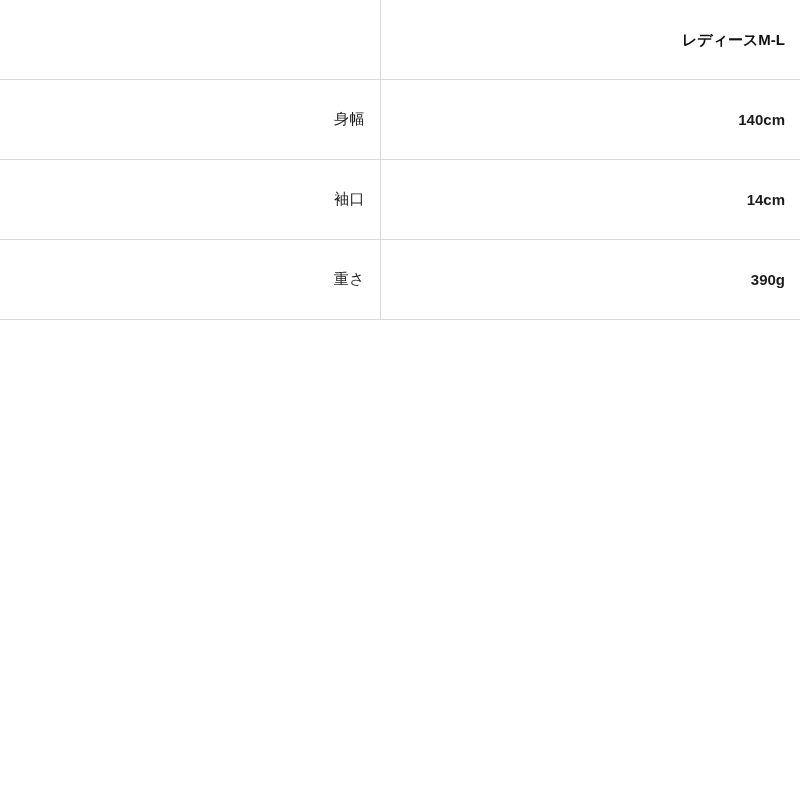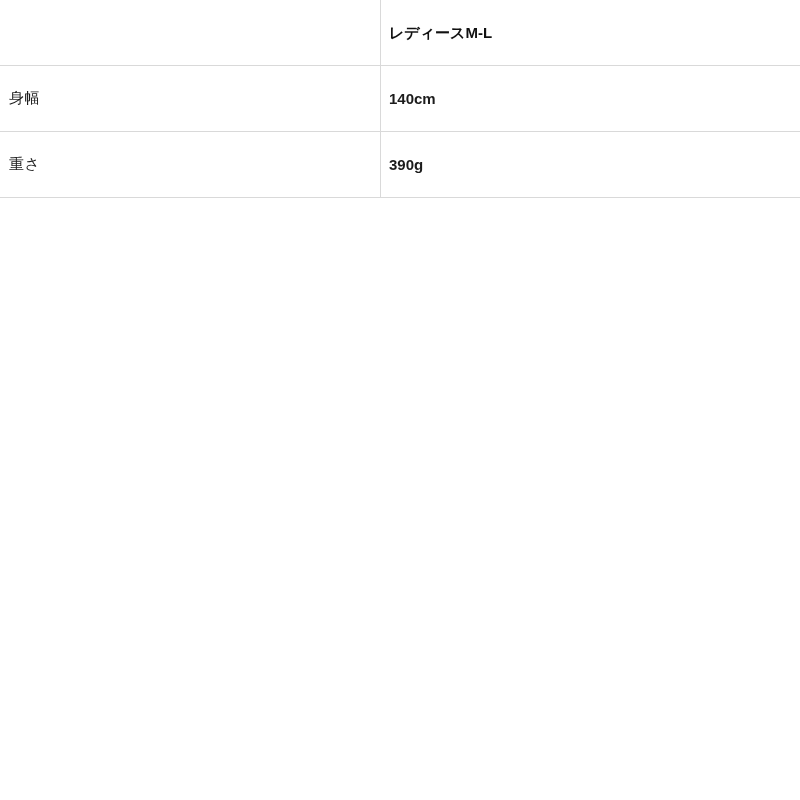--- a/index.html
+++ b/index.html
@@ -25,26 +25,26 @@
     border-collapse: collapse;
     table-layout: fixed;
     background: #ffffff;
   }
   table.size-table col.label-col { width: 380px; }
   table.size-table col.value-col { width: 420px; }
 
   table.size-table th,
   table.size-table td {
     border: 1px solid #d9d9d9;
-    text-align: left;
+    text-align: right;
     vertical-align: middle;
     font-size: 15px;
     font-weight: normal;
     color: #1c1c1c;
-    padding: 8px;
+    padding: 15px;
   }
   
   table.size-table tr th:first-child,
   table.size-table tr td:first-child {
     border-left: 1px solid #ffffff;
   }
   table.size-table tr th:last-child,
   table.size-table tr td:last-child {
     border-right: 1px solid #ffffff;
   }
@@ -93,20 +93,24 @@
         <th class="header-empty"></th>
         <th class="header-size">レディースM-L</th>
       </tr>
     </thead>
     <tbody>
       <tr>
         <td class="row-label">身幅</td>
         <td class="row-value">140cm</td>
       </tr>
       <tr>
+        <td class="row-label">袖口</td>
+        <td class="row-value">14cm</td>
+      </tr>
+      <tr>
         <td class="row-label">重さ</td>
         <td class="row-value">390g</td>
       </tr>
     </tbody>
   </table>
 
   <div class="filler"></div>
 
 </div>
 

